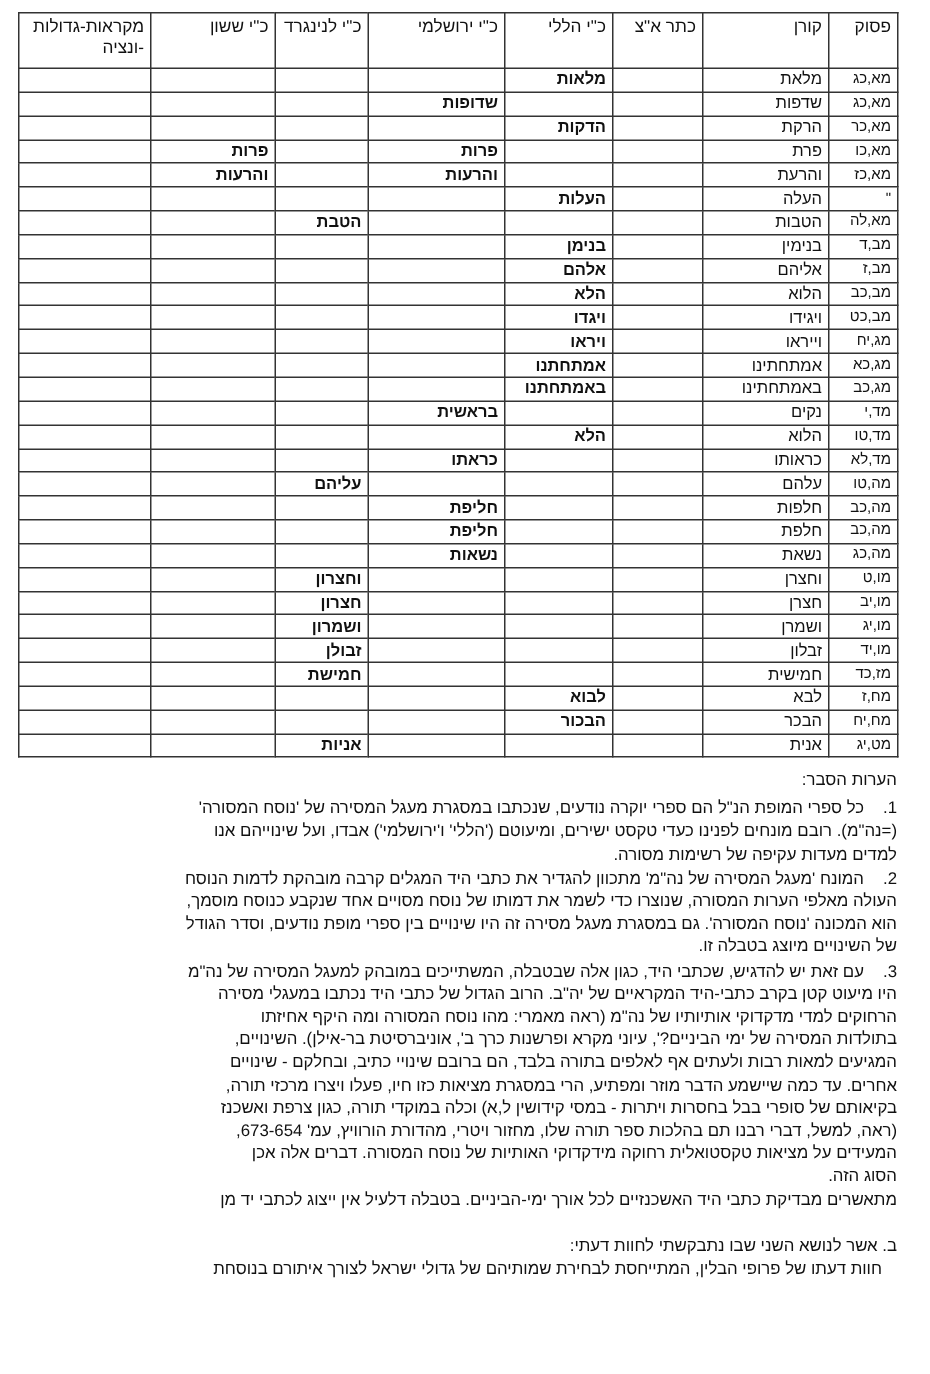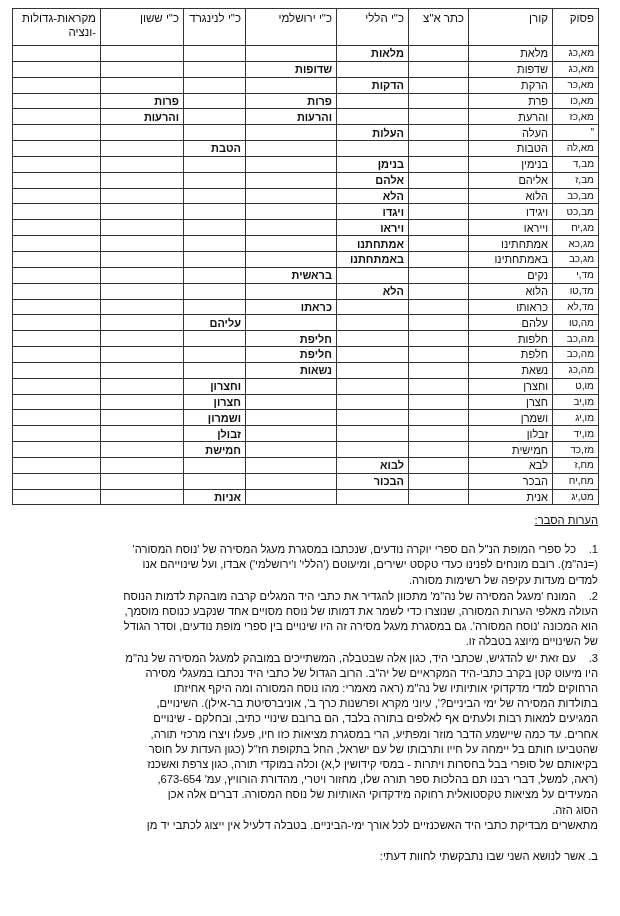--- a/index.html
+++ b/index.html
@@ -21,21 +21,21 @@
     white-space: normal;
     margin-top: 32px;
   }
   .tbl td { height: 14.85px; font-size: 11px; line-height: 14px; }
   .tbl td.ref { font-size: 10px; text-align: right; }
   .tbl td.bold { font-weight: bold; }
   .notes {
     position: absolute; left: 22px; top: 513px; width: 576px; direction: rtl; text-align: right;
     font-size: 11.2px; line-height: 15.2px;
   }
-  .notes .head { text-decoration: underline; margin-bottom: 14px; }
+  .notes .head { margin-bottom: 4px; }
   .notes p { margin: 0; }
   .notes .para { margin-bottom: 1px; }
   .notes .num { display: inline-block; width: 22px; }
   .notes .sec-b { margin-top: 16px; }
   .notes .sec-b .line2 { padding-right: 10px; }
 </style>
 </head>
 <body>
 
 <table class="tbl">
@@ -369,24 +369,24 @@
         <p>הוא המכונה 'נוסח המסורה'. גם במסגרת מעגל מסירה זה היו שינויים בין ספרי מופת נודעים, וסדר הגודל</p>
         <p>של השינויים מיוצג בטבלה זו.</p>
       </div>
       <div class="para">
         <p><span class="num">3.</span><span>עם זאת יש להדגיש, שכתבי היד, כגון אלה שבטבלה, המשתייכים במובהק למעגל המסירה של נה"מ</span></p>
         <p>היו מיעוט קטן בקרב כתבי-היד המקראיים של יה"ב. הרוב הגדול של כתבי היד נכתבו במעגלי מסירה</p>
         <p>הרחוקים למדי מדקדוקי אותיותיו של נה"מ (ראה מאמרי: מהו נוסח המסורה ומה היקף אחיזתו</p>
         <p>בתולדות המסירה של ימי הביניים?', עיוני מקרא ופרשנות כרך ב', אוניברסיטת בר-אילן). השינויים,</p>
         <p>המגיעים למאות רבות ולעתים אף לאלפים בתורה בלבד, הם ברובם שינויי כתיב, ובחלקם - שינויים</p>
         <p>אחרים. עד כמה שיישמע הדבר מוזר ומפתיע, הרי במסגרת מציאות כזו חיו, פעלו ויצרו מרכזי תורה,</p>
-        <p>שהטביעו חותם בל יימחה על חייו ותרבותו של עם ישראל, החל בתקופת חז"ל (כגון העדות על חוסר</p>
         <p>בקיאותם של סופרי בבל בחסרות ויתרות - במסי קידושין ל,א) וכלה במוקדי תורה, כגון צרפת ואשכנז</p>
         <p>(ראה, למשל, דברי רבנו תם בהלכות ספר תורה שלו, מחזור ויטרי, מהדורת הורוויץ, עמ' 673-654,</p>
         <p>המעידים על מציאות טקסטואלית רחוקה מידקדוקי האותיות של נוסח המסורה. דברים אלה אכן</p>
         <p>הסוג הזה.</p>
         <p>מתאשרים מבדיקת כתבי היד האשכנזיים לכל אורך ימי-הביניים. בטבלה דלעיל אין ייצוג לכתבי יד מן</p>
       </div>
     </div>
   <div class="sec-b">
     <p>ב. אשר לנושא השני שבו נתבקשתי לחוות דעתי:</p>
+    <p class="line2">חוות דעתו של פרופי הבלין, המתייחסת לבחירת שמותיהם של גדולי ישראל לצורך איתורם בנוסחת</p>
   </div>
 </div>
 
 </body></html>

